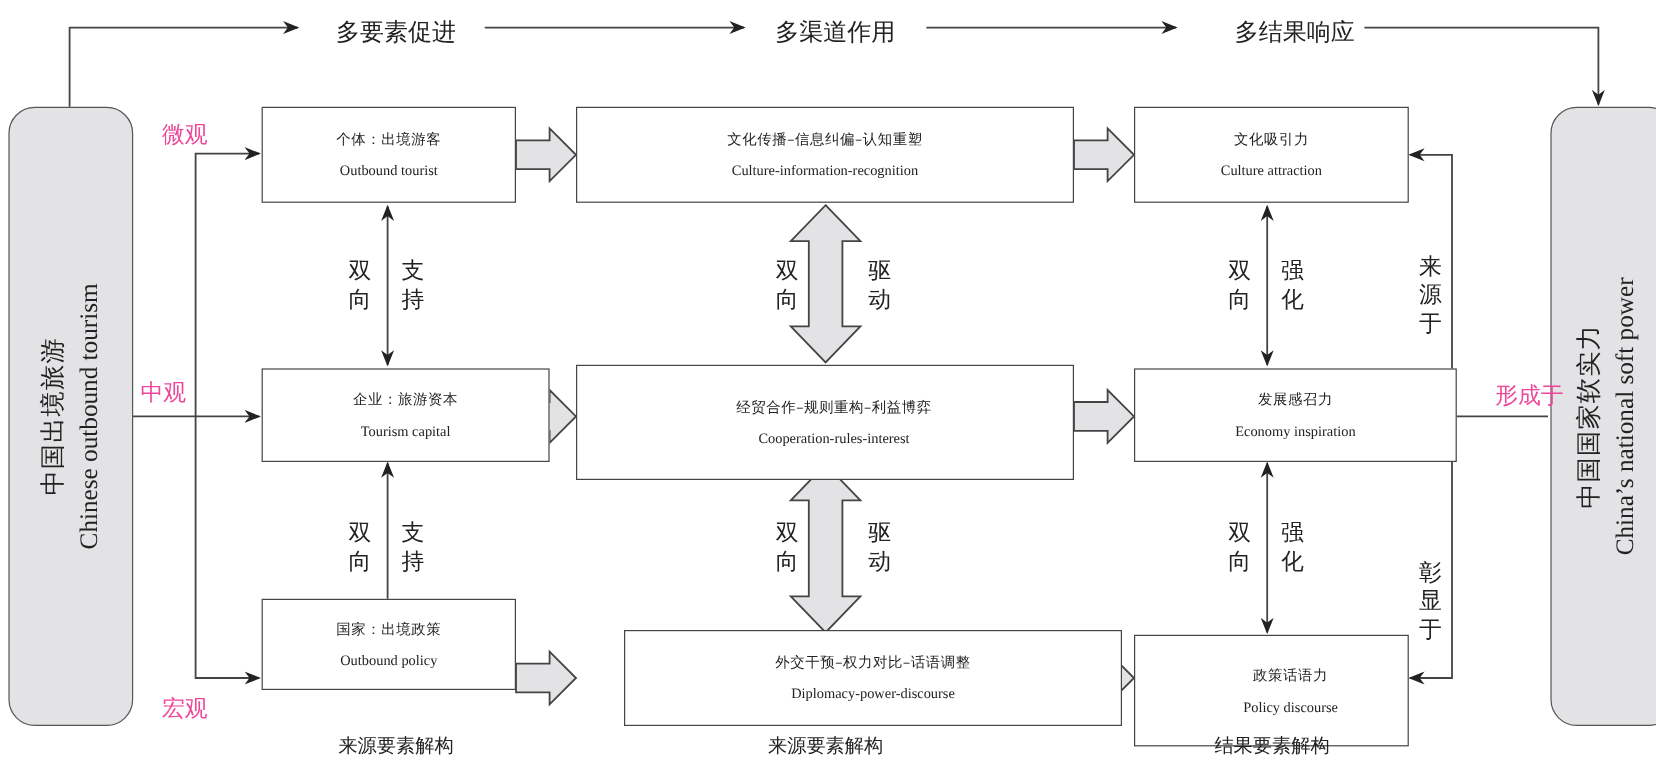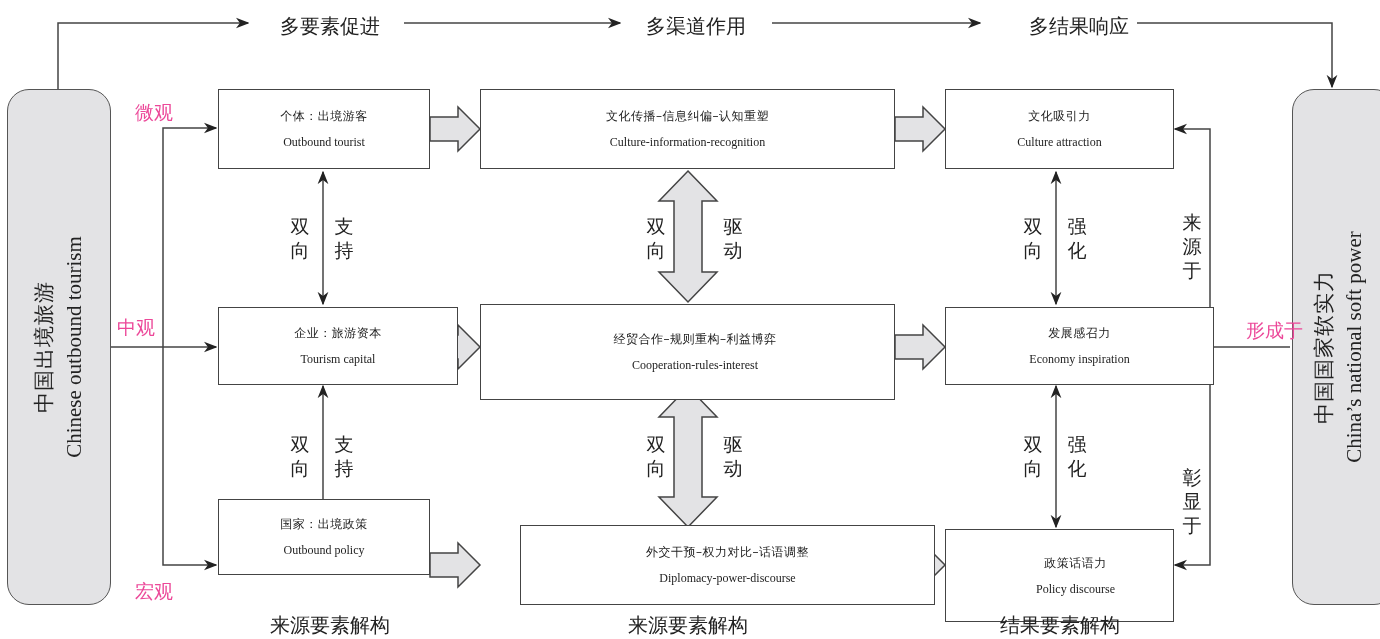--- a/index.html
+++ b/index.html
@@ -10,21 +10,21 @@
   .box { position: absolute; border: 1.5px solid #444; background: #fff; box-sizing: border-box;
          display: flex; flex-direction: column; align-items: center; justify-content: center; }
   .box .zh { font-size: 12px; line-height: 26px; letter-spacing: 0.5px; }
   .box .en { font-family: "Liberation Serif", serif; font-size: 12px; line-height: 26px; }
   .side { position: absolute; border: 1.5px solid #555; background: #e3e3e5; border-radius: 22px; box-sizing: border-box; }
   .side-text { position: absolute; left: 50%; top: 50%; transform: translate(-50%,-50%) rotate(-90deg);
                text-align: center; white-space: nowrap; }
   .side-text .zh { font-size: 21px; line-height: 30px; letter-spacing: 1px; }
   .side-text .en { font-family: "Liberation Serif", serif; font-size: 21px; line-height: 30px; }
   .vlbl { position: absolute; font-size: 19px; line-height: 24px; width: 22px; text-align: center; }
-  .stage { position: absolute; font-size: 20px; white-space: nowrap; transform: translateX(-50%); }
+  .stage { position: absolute; font-size: 16px; white-space: nowrap; transform: translateX(-50%); }
   .top-lbl { position: absolute; font-size: 20px; white-space: nowrap; transform: translateX(-50%); }
 </style>
 </head>
 <body>
 
 <svg id="diagram" width="1380" height="639">
   <defs>
     <marker id="ah" viewBox="0 0 10 10" refX="9" refY="5" markerWidth="9" markerHeight="9" orient="auto-start-reverse">
       <path d="M0,1 L10,5 L0,9 L3,5 z" fill="#222"></path>
     </marker>

